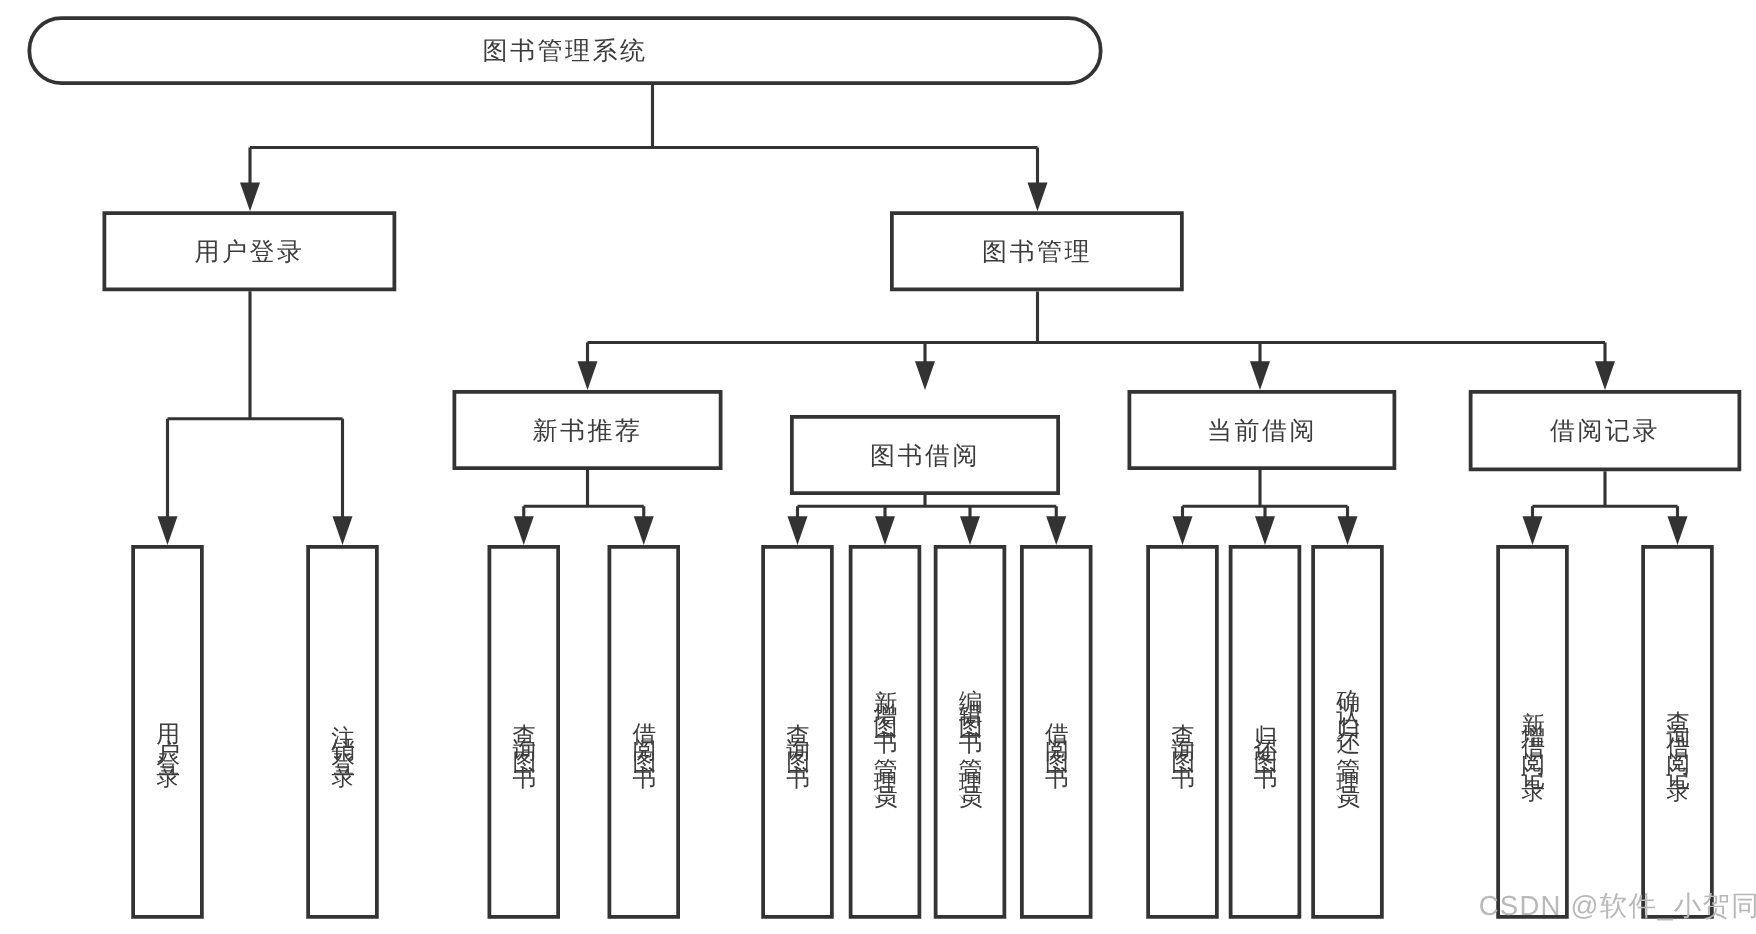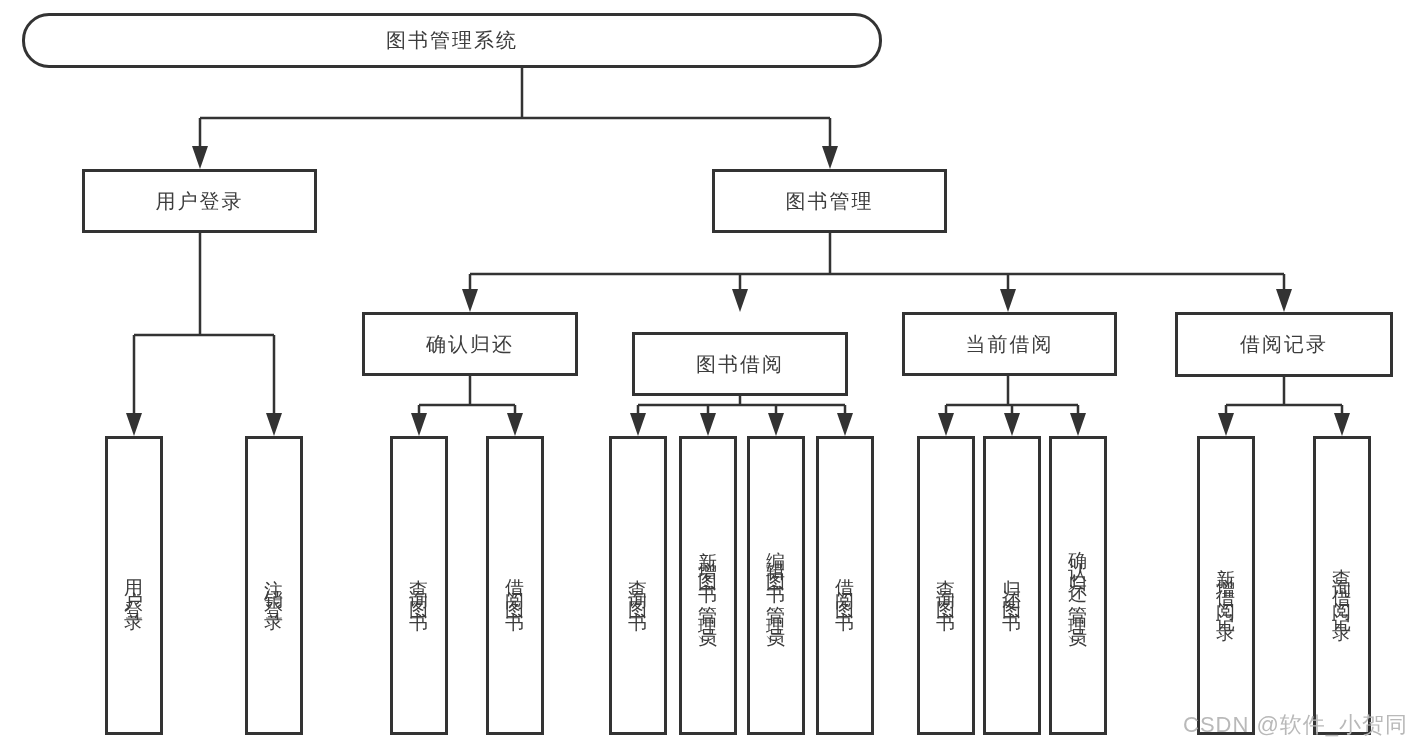--- a/index.html
+++ b/index.html
@@ -92,21 +92,21 @@
       <polygon points="1218,413 1234,413 1226,436"></polygon>
       <polygon points="1334,413 1350,413 1342,436"></polygon>
     </g>
   </svg>
 
   <div class="hbox" style="left:22px; top:13px; width:860px; height:55px;border-radius:27px;">图书管理系统</div>
 
   <div class="hbox" style="left:82px; top:169px; width:235px; height:64px;">用户登录</div>
   <div class="hbox" style="left:712px; top:169px; width:235px; height:64px;">图书管理</div>
 
-  <div class="hbox" style="left:362px; top:312px; width:216px; height:64px;">确认归还</div>
+  <div class="hbox" style="left:362px; top:312px; width:216px; height:64px;">新书推荐</div>
   <div class="hbox" style="left:632px; top:312px; width:216px; height:64px;margin-top:20px;">图书借阅</div>
   <div class="hbox" style="left:1175px; top:312px; width:218px; height:65px;">借阅记录</div>
   <div class="hbox" style="left:902px; top:312px; width:215px; height:64px;">当前借阅</div>
 
   <div class="vbox" style="left:105px;">用户登录</div>
   <div class="vbox" style="left:245px;">注销登录</div>
 
   <div class="vbox" style="left:390px;">查询图书</div>
   <div class="vbox" style="left:486px;">借阅图书</div>
 

